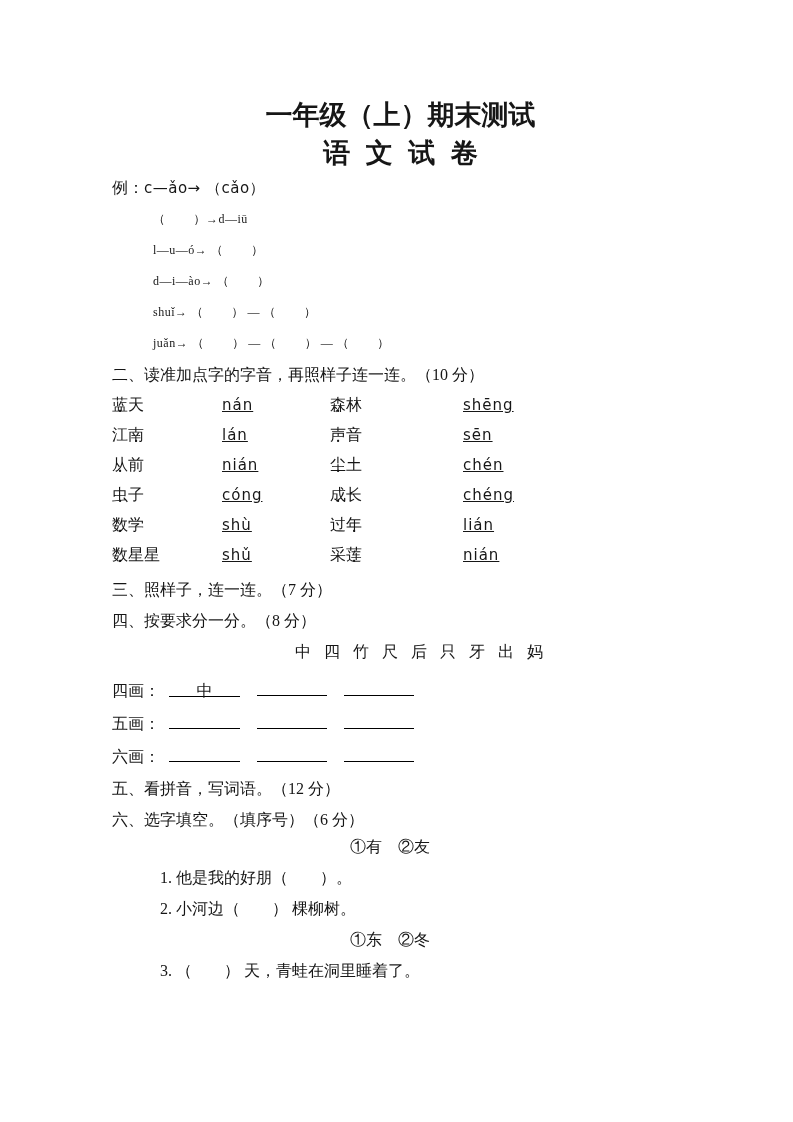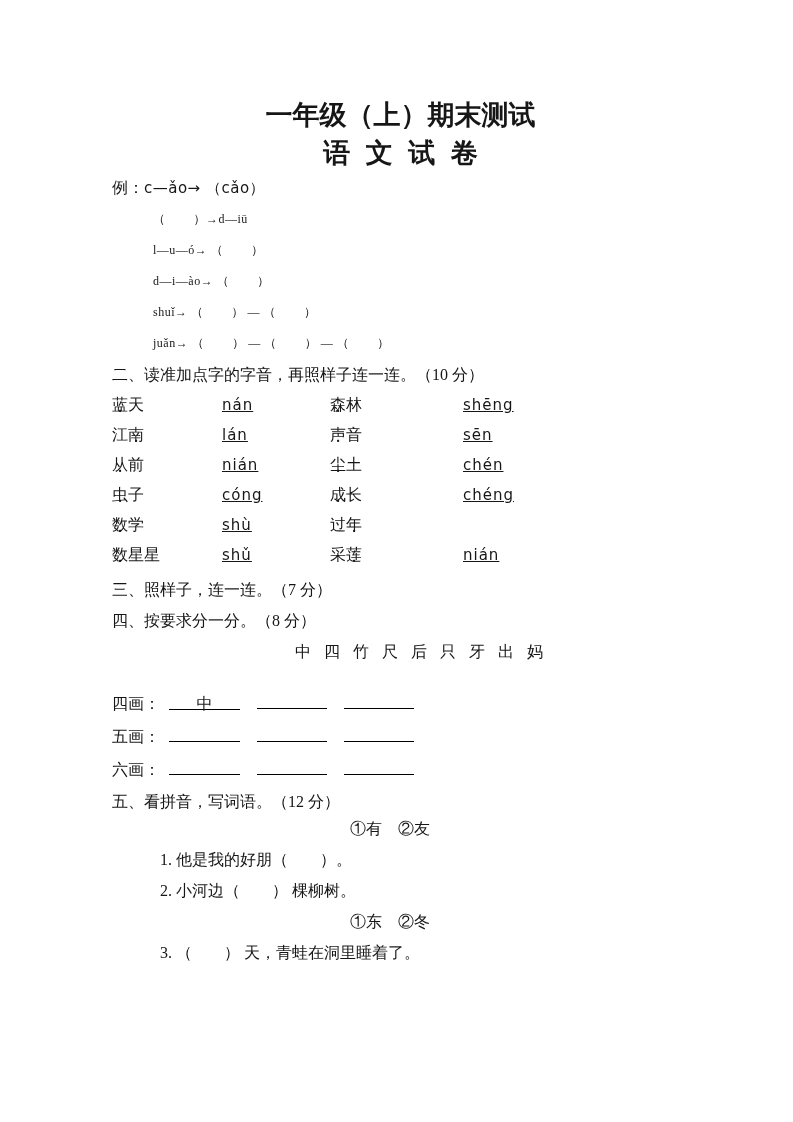--- a/index.html
+++ b/index.html
@@ -55,21 +55,21 @@
     font-weight:bold;
     font-size:14px;
   }
   .sec3 { margin-top:4px; }
   .bank {
     font-size:16px; line-height:31px;
     white-space:pre;
     word-spacing:9px;
     padding-left:183px;
   }
-  .strokes { margin-top:20px; }
+  .strokes { margin-top:7px; }
   .strokerow { font-size:16px; line-height:32px; white-space:nowrap; }
   .blank {
     display:inline-block;
     width:70px; height:21px;
     border-bottom:1.5px solid #000;
     text-align:center;
     font-size:16px;
     margin-left:17px;
     vertical-align:baseline;
   }
@@ -120,20 +120,21 @@
   <div class="prow">
     <span class="wcell"><span></span><span class="dotchar">虫</span><span>子</span></span>
     <span class="pycell">cóng</span>
     <span class="wcell"><span></span><span class="dotchar">成</span><span>长</span></span>
     <span class="pycell">chéng</span>
   </div>
   <div class="prow">
     <span class="wcell"><span></span><span class="dotchar">数</span><span>学</span></span>
     <span class="pycell">shù</span>
     <span class="wcell"><span>过</span><span class="dotchar">年</span><span></span></span>
+    <span class="pycell">lián</span>
   </div>
   <div class="prow">
     <span class="wcell"><span></span><span class="dotchar">数</span><span>星星</span></span>
     <span class="pycell">shǔ</span>
     <span class="wcell"><span>采</span><span class="dotchar">莲</span><span></span></span>
     <span class="pycell">nián</span>
   </div>
 
   <div class="h sec3">三、照样子，连一连。（7 分）</div>
   <div class="h">四、按要求分一分。（8 分）</div>
@@ -145,20 +146,21 @@
     </div>
     <div class="strokerow">
       <span>五画：</span><span class="blank first"></span><span class="blank"></span><span class="blank"></span>
     </div>
     <div class="strokerow">
       <span>六画：</span><span class="blank first"></span><span class="blank"></span><span class="blank"></span>
     </div>
   </div>
 
   <div class="h">五、看拼音，写词语。（12 分）</div>
+  <div class="h">六、选字填空。（填序号）（6 分）</div>
 
   <div class="opts opts1">①有    ②友</div>
   <div class="item">1. 他是我的好朋（        ）。</div>
   <div class="item">2. 小河边（        ） 棵柳树。</div>
   <div class="opts">①东    ②冬</div>
   <div class="item">3. （        ） 天，青蛙在洞里睡着了。</div>
 
 </div>
 
 </body></html>

